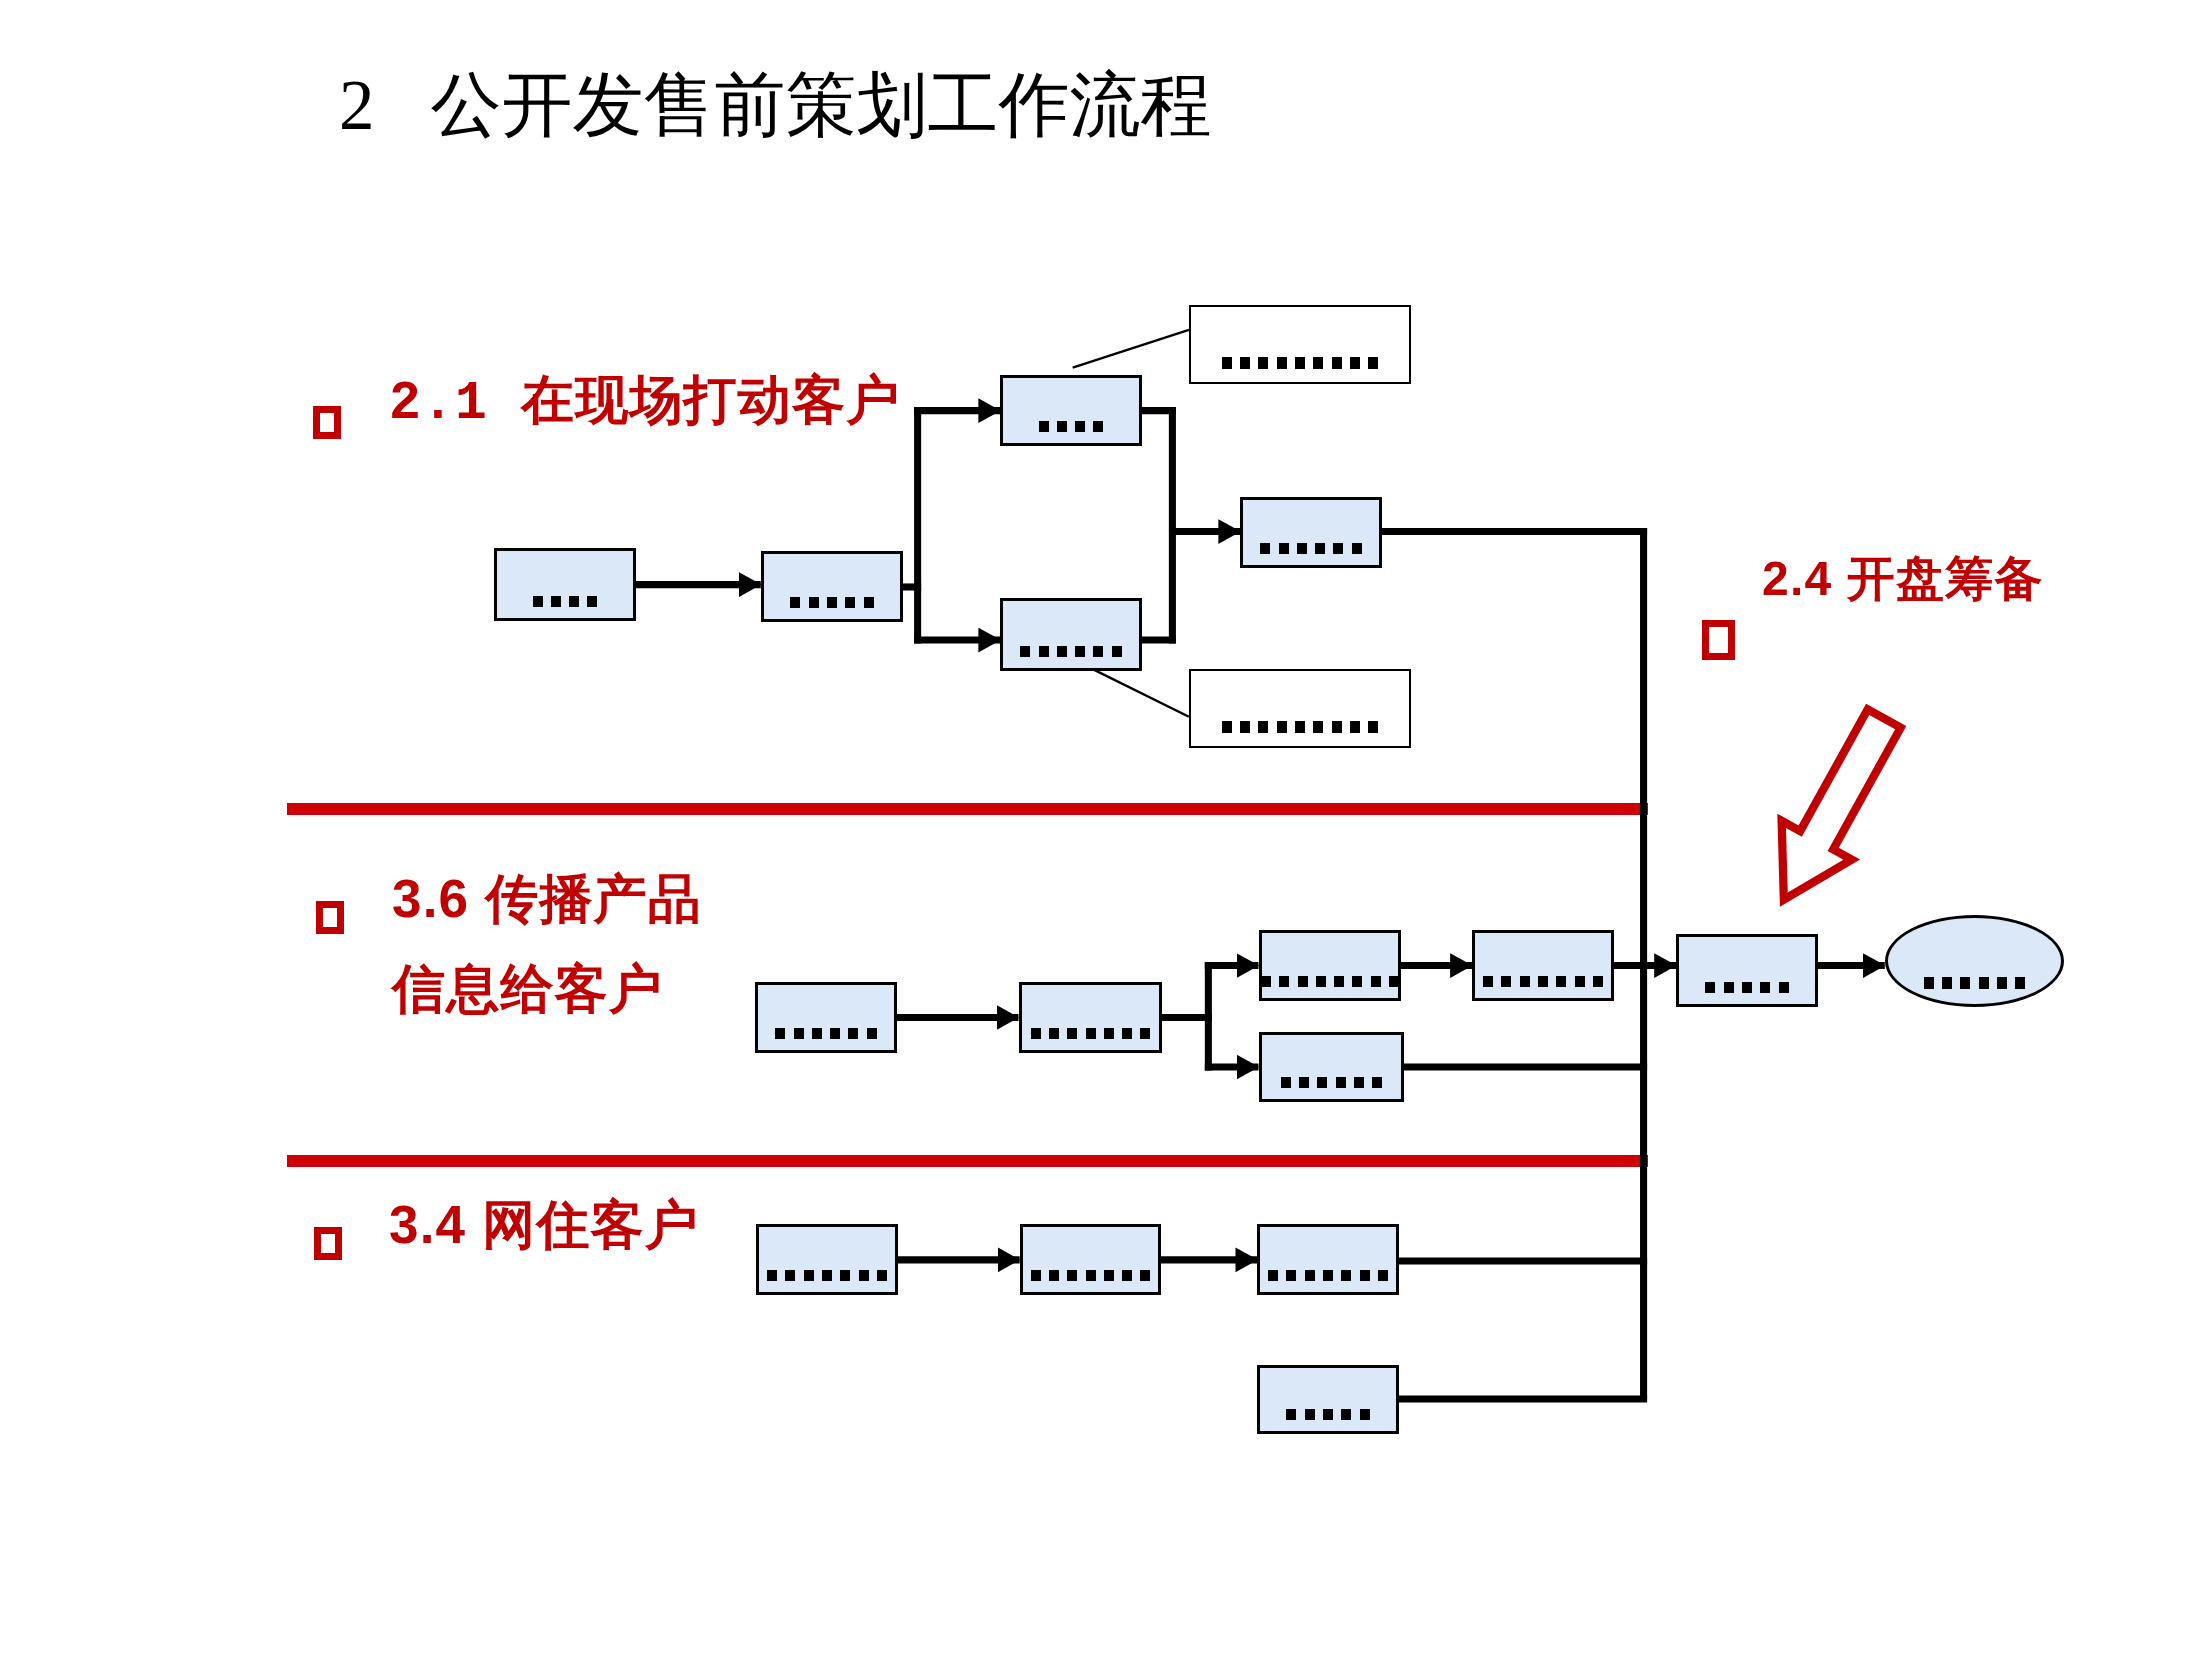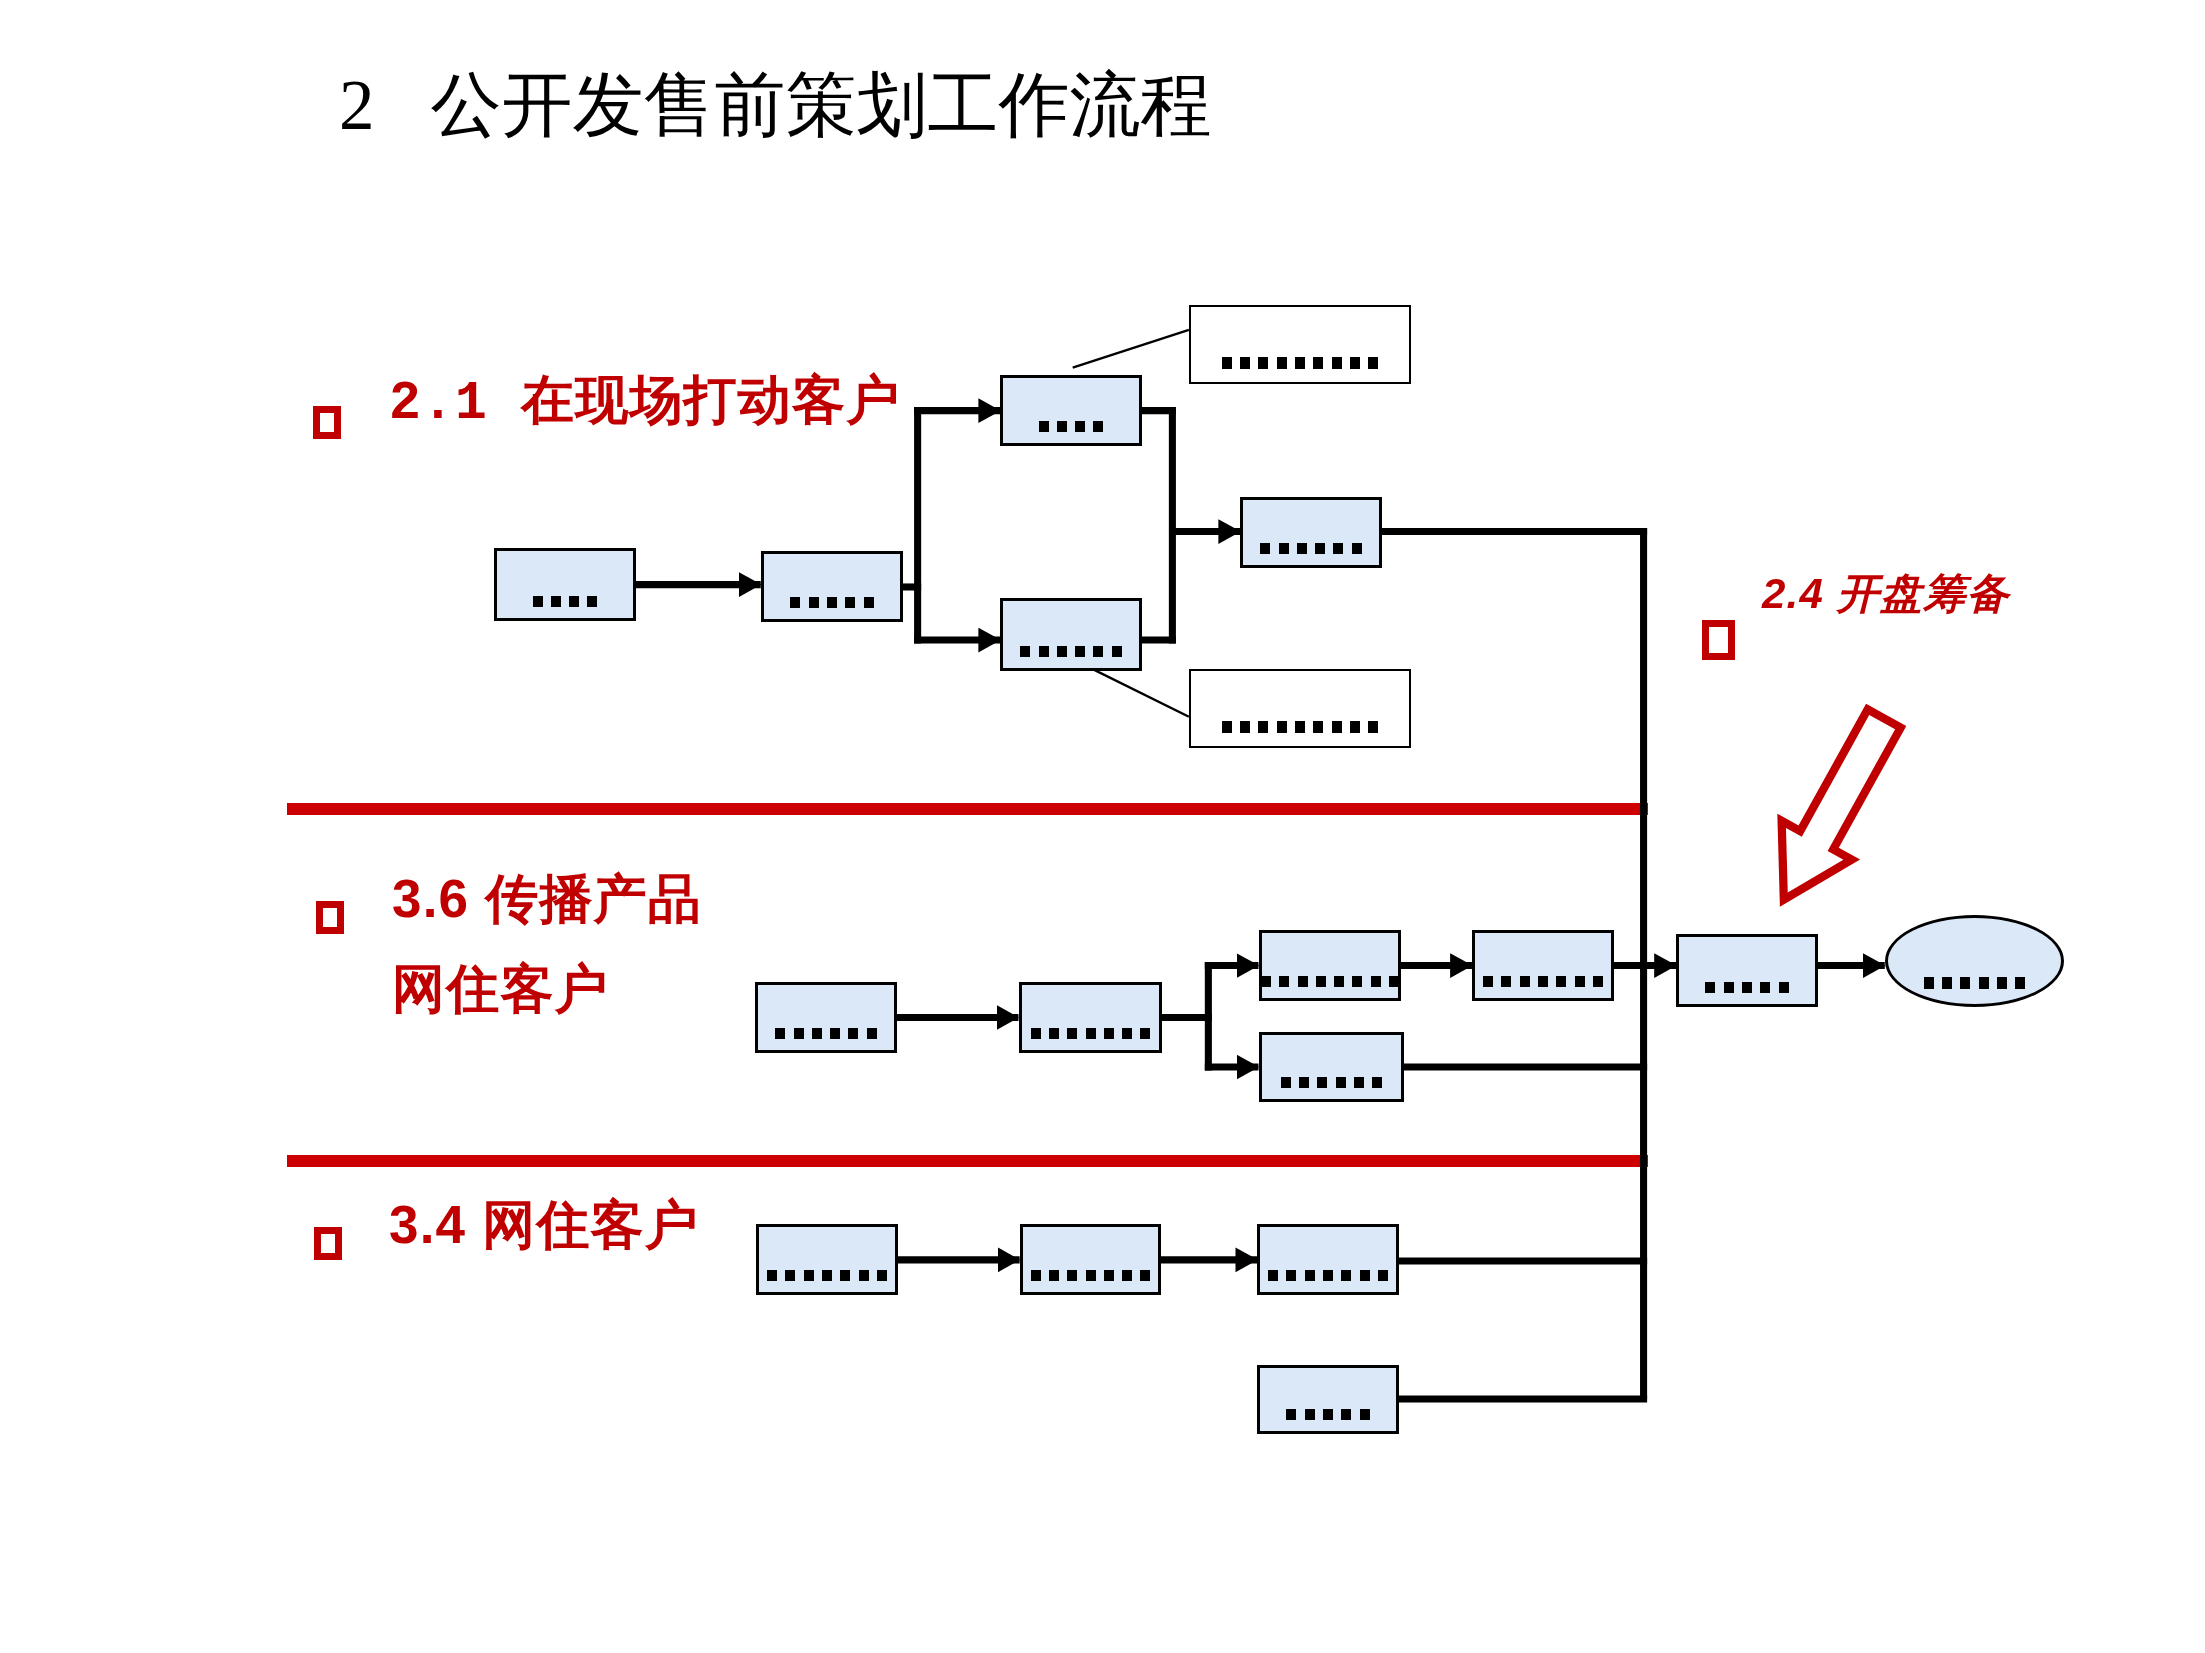--- a/index.html
+++ b/index.html
@@ -47,30 +47,30 @@
 <div class="divider" style="top:1155px;"></div>
 
 <div class="bullet" style="left:313px;top:406px;width:28px;height:33px;"></div>
 <div class="sec-label" style="left:389px;top:359px;font-family:Liberation Mono, monospace;">
   <span class="ln">2.1 在现场打动客户</span>
 </div>
 
 <div class="bullet" style="left:316px;top:901px;width:28px;height:33px;"></div>
 <div class="sec-label" style="left:392px;top:854px;">
   <span class="ln">3.6 传播产品</span>
-  <span class="ln">网住客户</span>
+  <span class="ln">信息给客户</span>
 </div>
 
 <div class="bullet" style="left:314px;top:1227px;width:28px;height:33px;"></div>
 <div class="sec-label" style="left:389px;top:1180px;">
   <span class="ln">3.4 网住客户</span>
 </div>
 
 <div class="bullet" style="left:1702px;top:620px;width:33px;height:40px;border-width:7.7px;"></div>
-<div class="sec-label" style="left:1762px;top:549px;font-size:42px;font-style:italic;">
+<div class="sec-label" style="left:1762px;top:534px;font-size:48px;">
   <span class="ln">2.4 开盘筹备</span>
 </div>
 
 <svg id="edges-svg" width="2205" height="1654" viewBox="0 0 3739 2804">
   <defs>
     <marker id="arrowhead" markerUnits="userSpaceOnUse" markerWidth="40" markerHeight="44" refX="37" refY="21" orient="auto">
       <path d="M0,0 L38,21 L0,42 Z" fill="#000"></path>
     </marker>
   </defs>
   <polygon class="red-arrow" points="-32,0 32,0 32,236 68,236 0,351 -68,236 -32,236" transform="translate(3195,1218) rotate(29)"></polygon>

